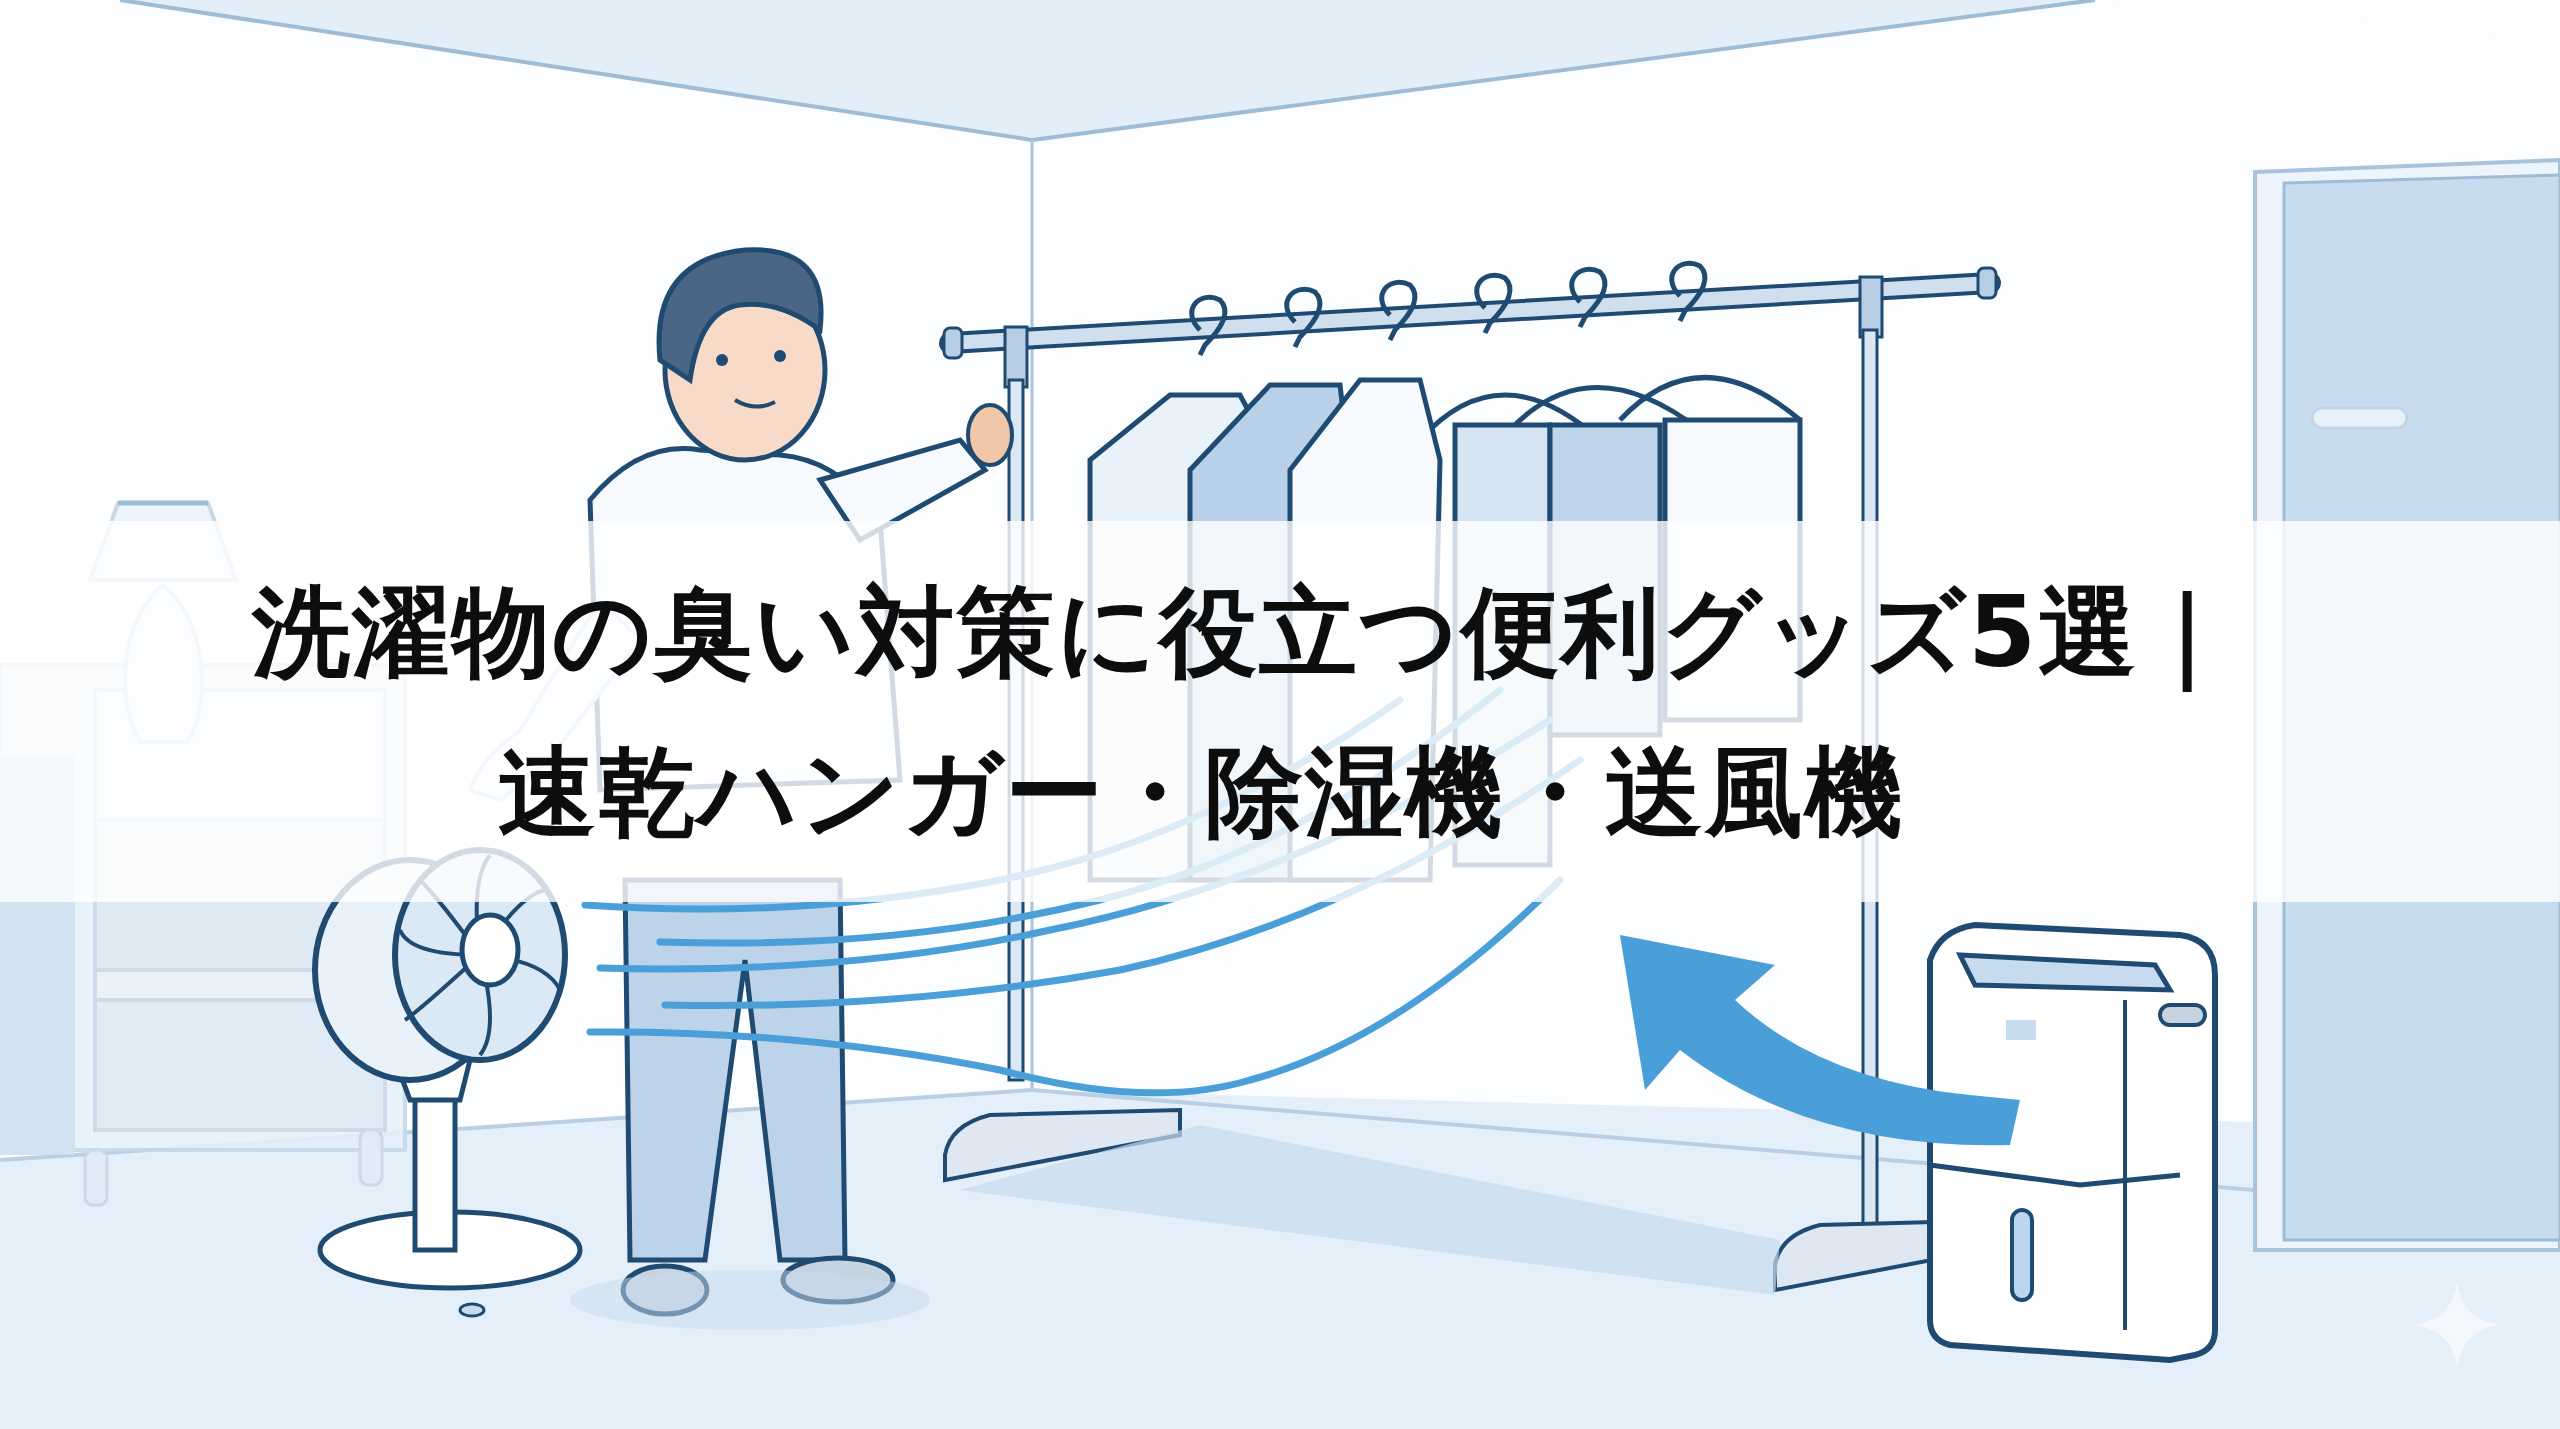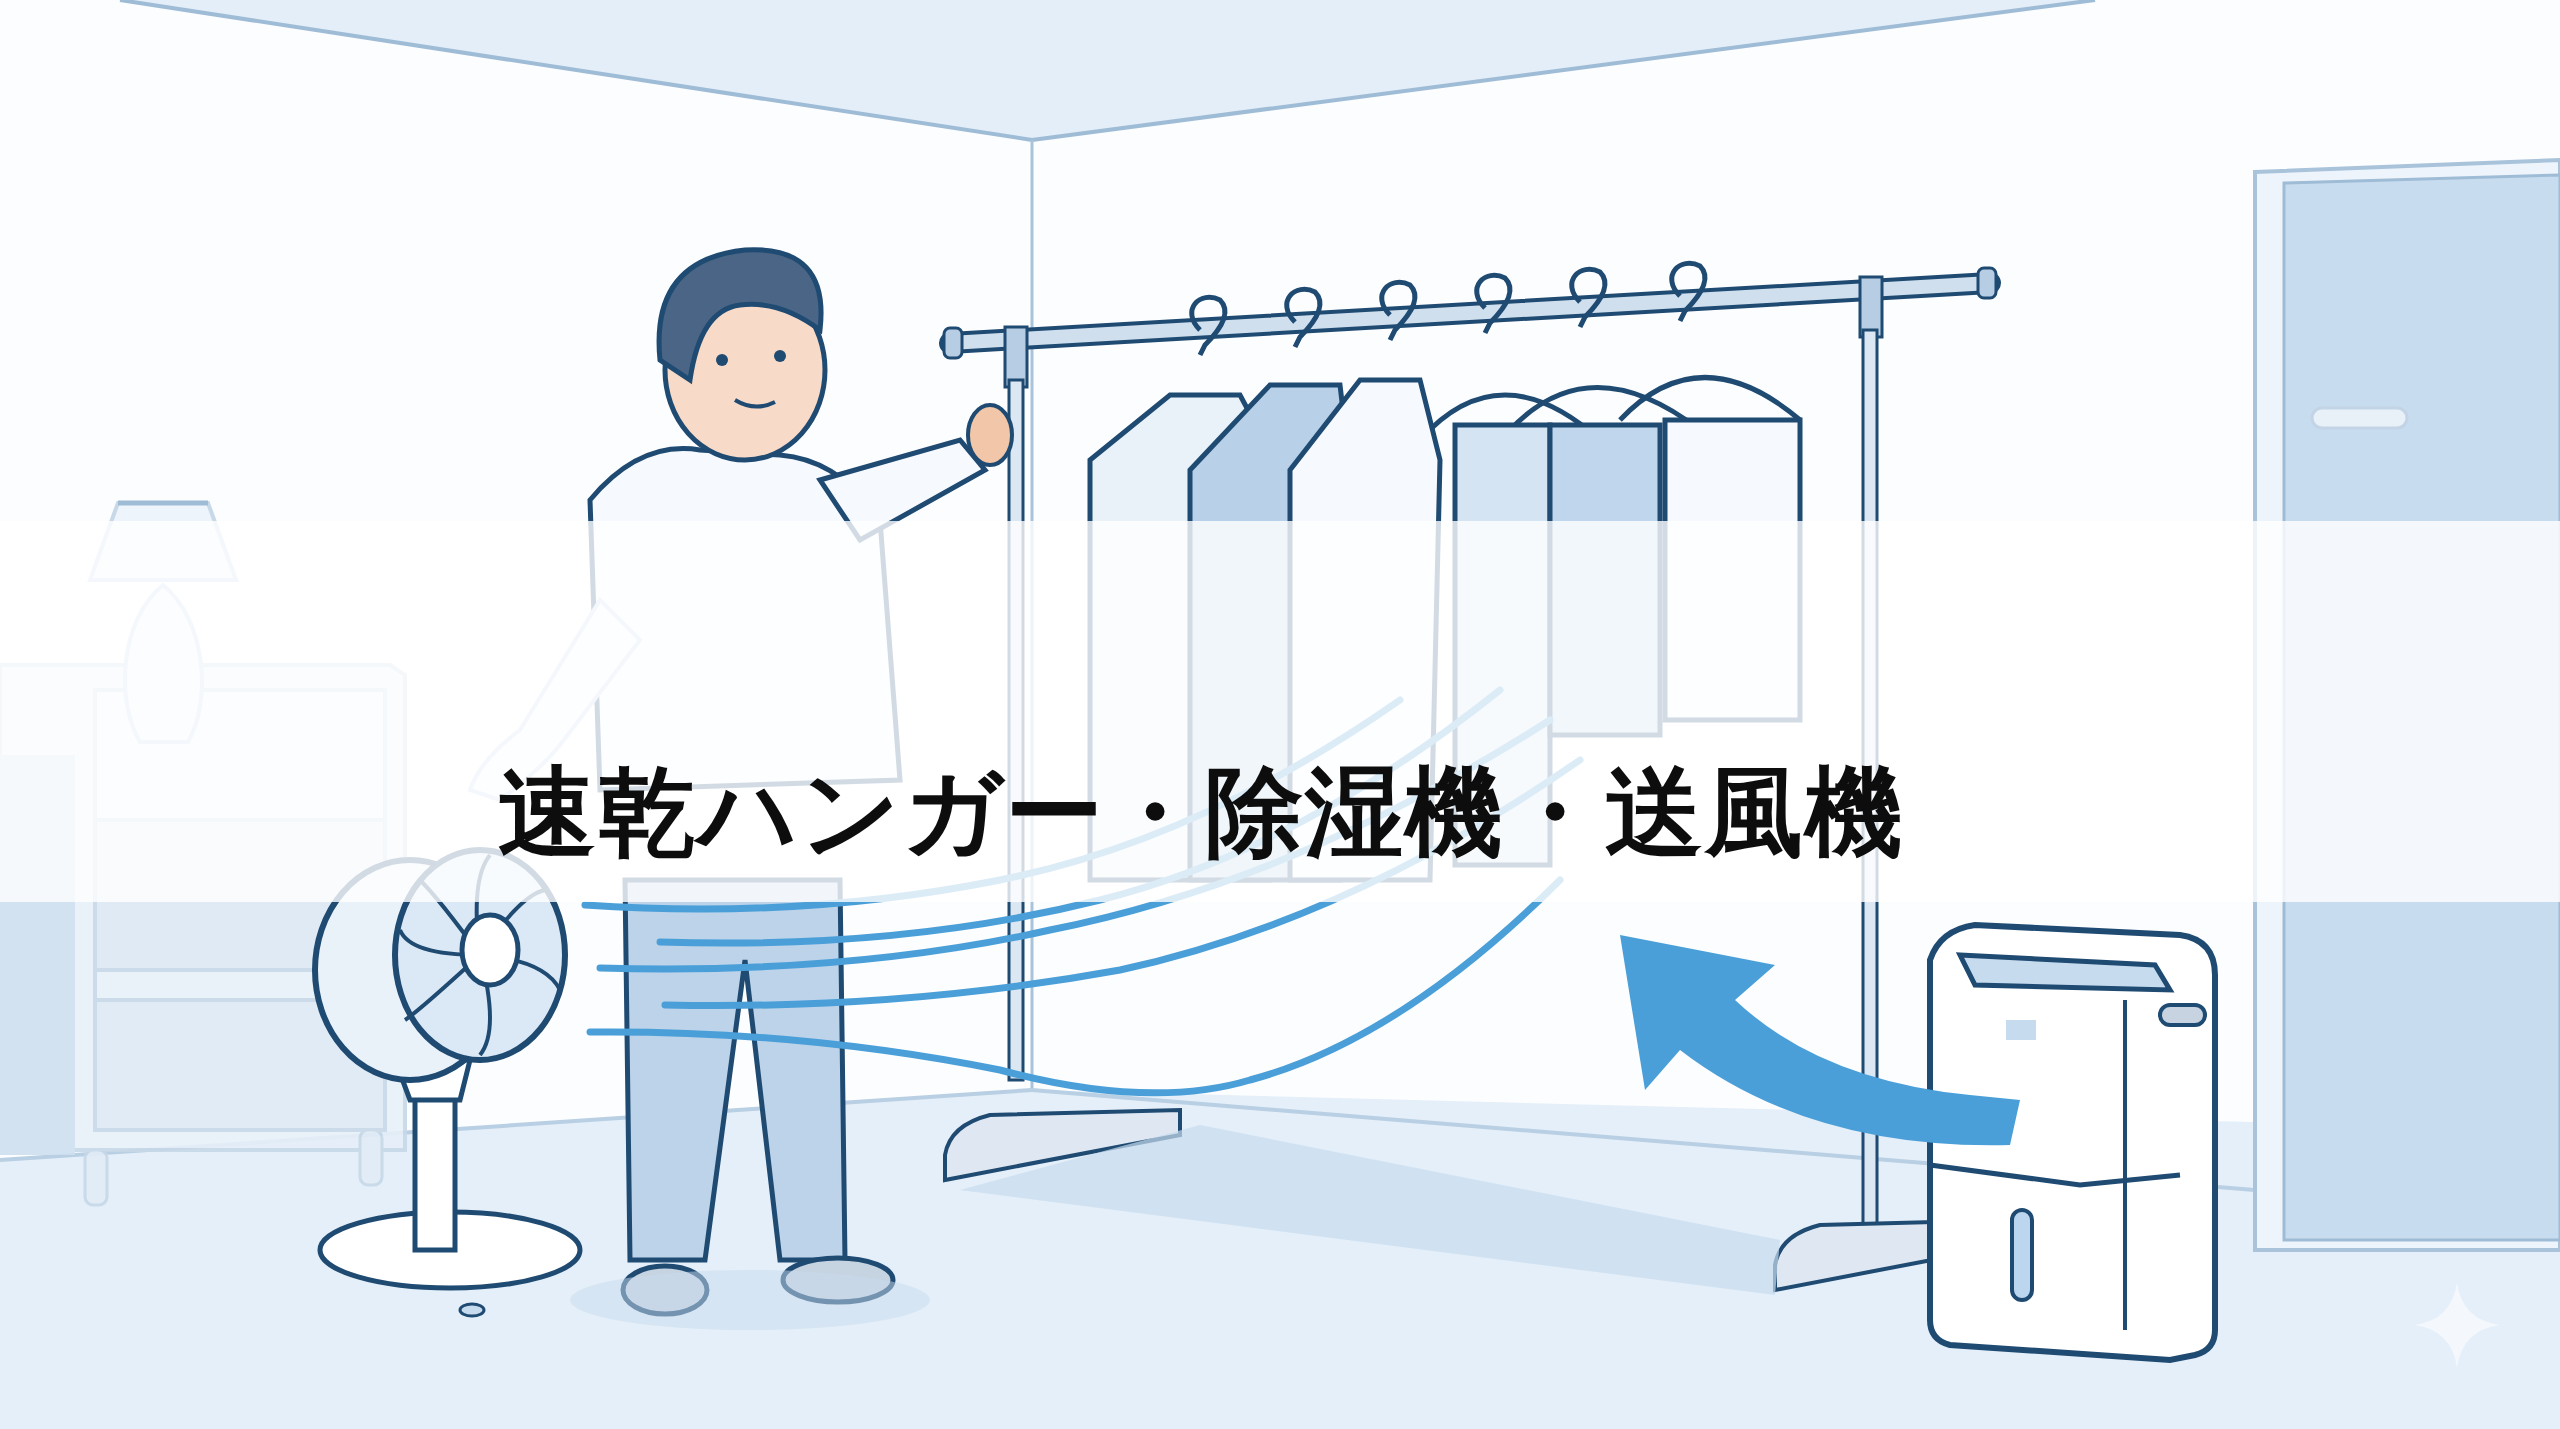--- a/index.html
+++ b/index.html
@@ -13,21 +13,21 @@
   .title {
     position: absolute; left: 0; top: 521px; width: 2560px; height: 381px;
     display: flex; flex-direction: column; align-items: flex-start; justify-content: center;
   }
   .title-line {
     position: absolute; white-space: nowrap; color: #0d0d0d;
     font-family: "DejaVu Sans", sans-serif; font-weight: bold;
     font-size: 98px; line-height: 1; letter-spacing: 2px;
   }
   .line1 { left: 252px; top: 62px; }
-  .line2 { left: 498px; top: 222px; margin-top: 20px; }
+  .line2 { left: 498px; top: 222px; }
   .sparkle { position: absolute; left: 2410px; top: 1278px; width: 94px; height: 94px; }
 </style>
 </head>
 <body>
 
 <div class="canvas">
 
   <svg class="scene" viewBox="0 0 2560 1429" xmlns="http://www.w3.org/2000/svg">
 
     <polygon points="0,0 2560,0 2560,40 2095,0 1032,140 120,0" fill="#fcfdff"></polygon>
@@ -161,19 +161,20 @@
     </g>
 
     <g>
       <path d="M1620,935 L1775,965 L1735,1000 Q1820,1080 1970,1095 L2020,1100 L2010,1145 Q1810,1150 1680,1050 L1645,1090 Z" fill="#4a9fd8"></path>
     </g>
   </svg>
 
   <div class="banner"></div>
 
   <div class="title">
+    <div class="title-line line1">洗濯物の臭い対策に役立つ便利グッズ5選｜</div>
     <div class="title-line line2">速乾ハンガー・除湿機・送風機</div>
   </div>
 
   <svg class="sparkle" viewBox="0 0 94 94">
     <path d="M47,4 Q52,42 90,47 Q52,52 47,90 Q42,52 4,47 Q42,42 47,4 Z" fill="#f4f8fc" opacity="0.95"></path>
   </svg>
 </div>
 
 </body></html>

